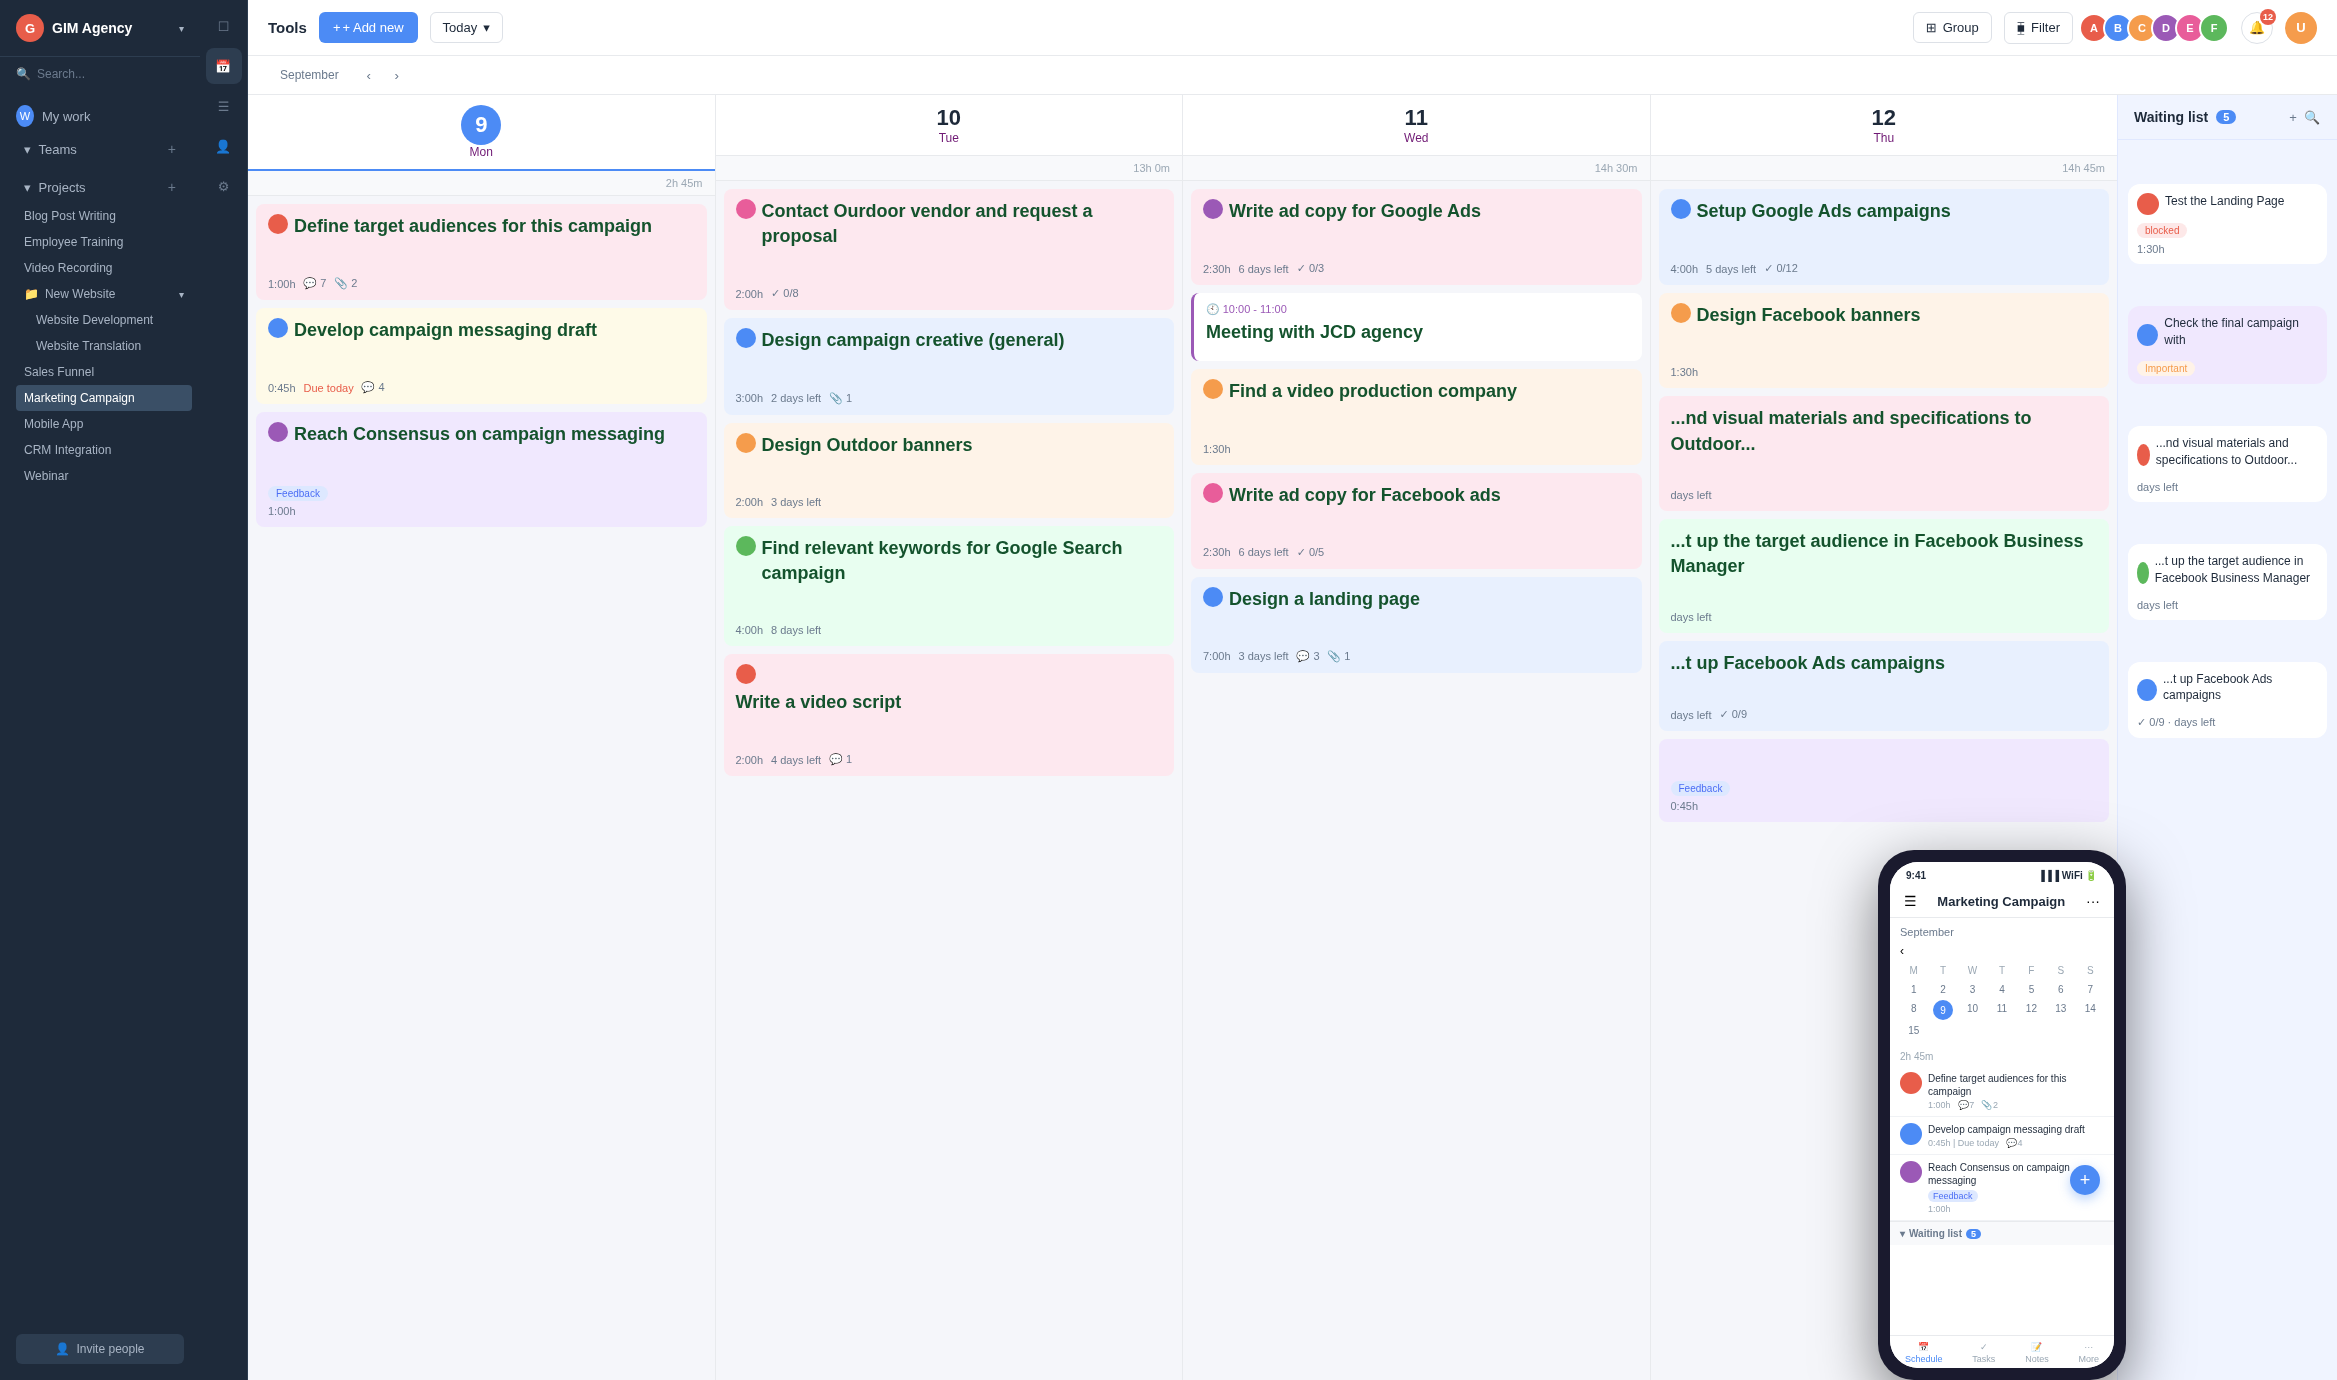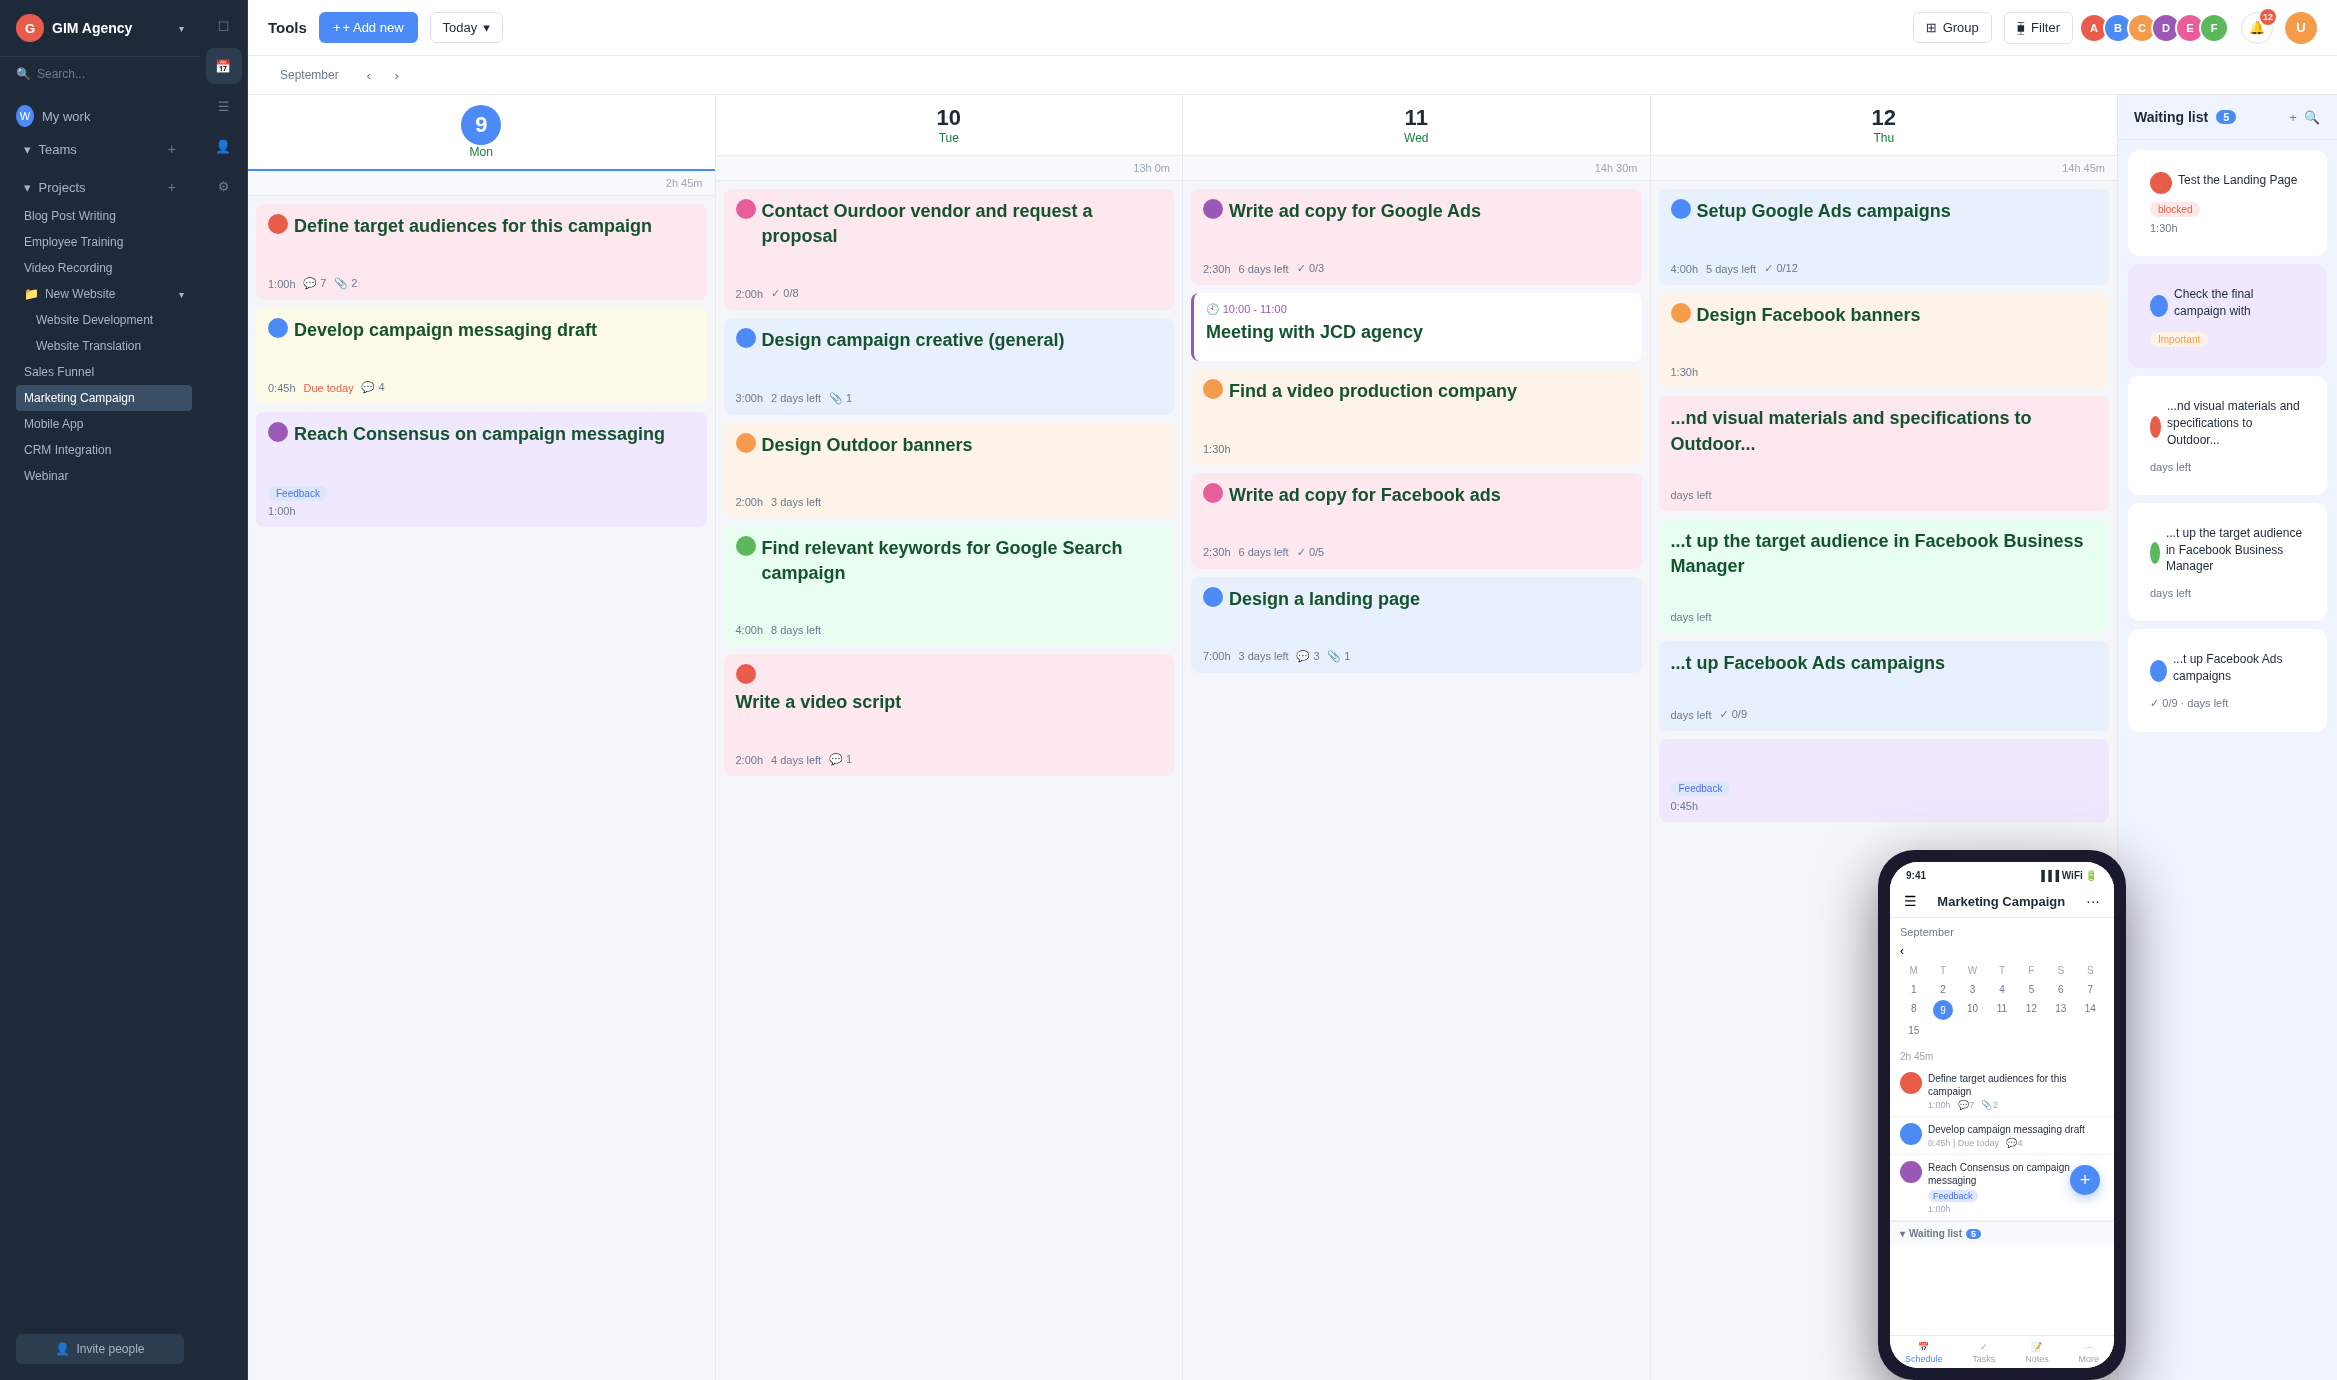--- a/index.html
+++ b/index.html
@@ -43,21 +43,21 @@
     .calendar-header { background: white; padding: 0 16px; border-bottom: 1px solid #e8eaed; display: flex; align-items: center; }
     .calendar-month { padding: 12px 16px; color: #6b7a8d; font-size: 12px; font-weight: 500; }
     .cal-nav { display: flex; align-items: center; gap: 0; }
     .cal-nav-btn { width: 28px; height: 28px; border: none; background: none; cursor: pointer; color: #6b7a8d; display: flex; align-items: center; justify-content: center; }
     .day-columns { display: flex; flex: 1; overflow-y: auto; }
     .day-col { flex: 1; border-right: 1px solid #e8eaed; display: flex; flex-direction: column; }
     .day-col:last-child { border-right: none; }
     .day-header { background: white; padding: 10px 12px; border-bottom: 1px solid #e8eaed; text-align: center; }
     .day-num { font-size: 22px; font-weight: 700; color: #1e2a3a; }
     .day-num.today { background: #4c8bf5; color: white; border-radius: 50%; width: 40px; height: 40px; display: flex; align-items: center; justify-content: center; margin: 0 auto; }
-    .day-name { font-size: 12px; color: #15803d; }
+    .day-name { font-size: 12px; color: #701a75; }
     .day-total { font-size: 11px; color: #9ba8b4; padding: 6px 12px; background: #f8f9fb; border-bottom: 1px solid #e8eaed; text-align: right; }
     .day-tasks { padding: 8px; display: flex; flex-direction: column; gap: 8px; }
 
     
     .task-card { border-radius: 8px; padding: 10px 12px; cursor: pointer; position: relative; }
     .task-pink { background: #fde8ef; }
     .task-blue { background: #e8f0fe; }
     .task-orange { background: #fef3e8; }
     .task-purple { background: #f0e8fe; }
     .task-green { background: #e8fef0; }
@@ -70,21 +70,21 @@
     .task-time-event { background: white; border-radius: 8px; padding: 10px 12px; border-left: 3px solid #9b59b6; }
     .event-time { font-size: 11px; color: #9b59b6; margin-bottom: 4px; }
 
     
     .waiting-panel { width: 220px; background: #f0f4ff; border-left: 1px solid #e0e8ff; overflow-y: auto; flex-shrink: 0; }
     .waiting-header { padding: 14px 16px; display: flex; align-items: center; gap: 8px; border-bottom: 1px solid #e0e8ff; }
     .waiting-title { font-weight: 600; color: #1e2a3a; font-size: 14px; }
     .waiting-count { background: #4c8bf5; color: white; border-radius: 10px; padding: 1px 7px; font-size: 11px; font-weight: 600; }
     .waiting-actions { margin-left: auto; display: flex; gap: 8px; color: #6b7a8d; cursor: pointer; }
     .waiting-cards { padding: 10px; display: flex; flex-direction: column; gap: 8px; }
-    .waiting-card { background: white; border-radius: 12px; padding: 22px; cursor: pointer; }
+    .waiting-card { background: white; border-radius: 12px; padding: 9px; cursor: pointer; margin-top: 34px; }
     .waiting-card.purple-bg { background: #f0e8fe; }
     .waiting-card-title { font-size: 12px; font-weight: 500; color: #1e2a3a; margin-bottom: 6px; line-height: 1.4; }
     .wc-row { display: flex; align-items: center; gap: 6px; margin-bottom: 6px; }
 
     
     .phone-overlay { position: absolute; right: 220px; bottom: 0; width: 250px; height: 540px; z-index: 100; }
     .phone-frame { width: 100%; height: 100%; background: #1a1a2e; border-radius: 36px; padding: 12px; box-shadow: 0 20px 60px rgba(0,0,0,0.5); position: relative; }
     .phone-screen { background: white; border-radius: 28px; overflow: hidden; height: 100%; display: flex; flex-direction: column; }
     .phone-statusbar { background: white; padding: 8px 16px 4px; display: flex; justify-content: space-between; align-items: center; font-size: 10px; font-weight: 600; color: #1e2a3a; }
     .phone-header { background: white; padding: 8px 14px; display: flex; align-items: center; gap: 8px; border-bottom: 1px solid #e8eaed; }

